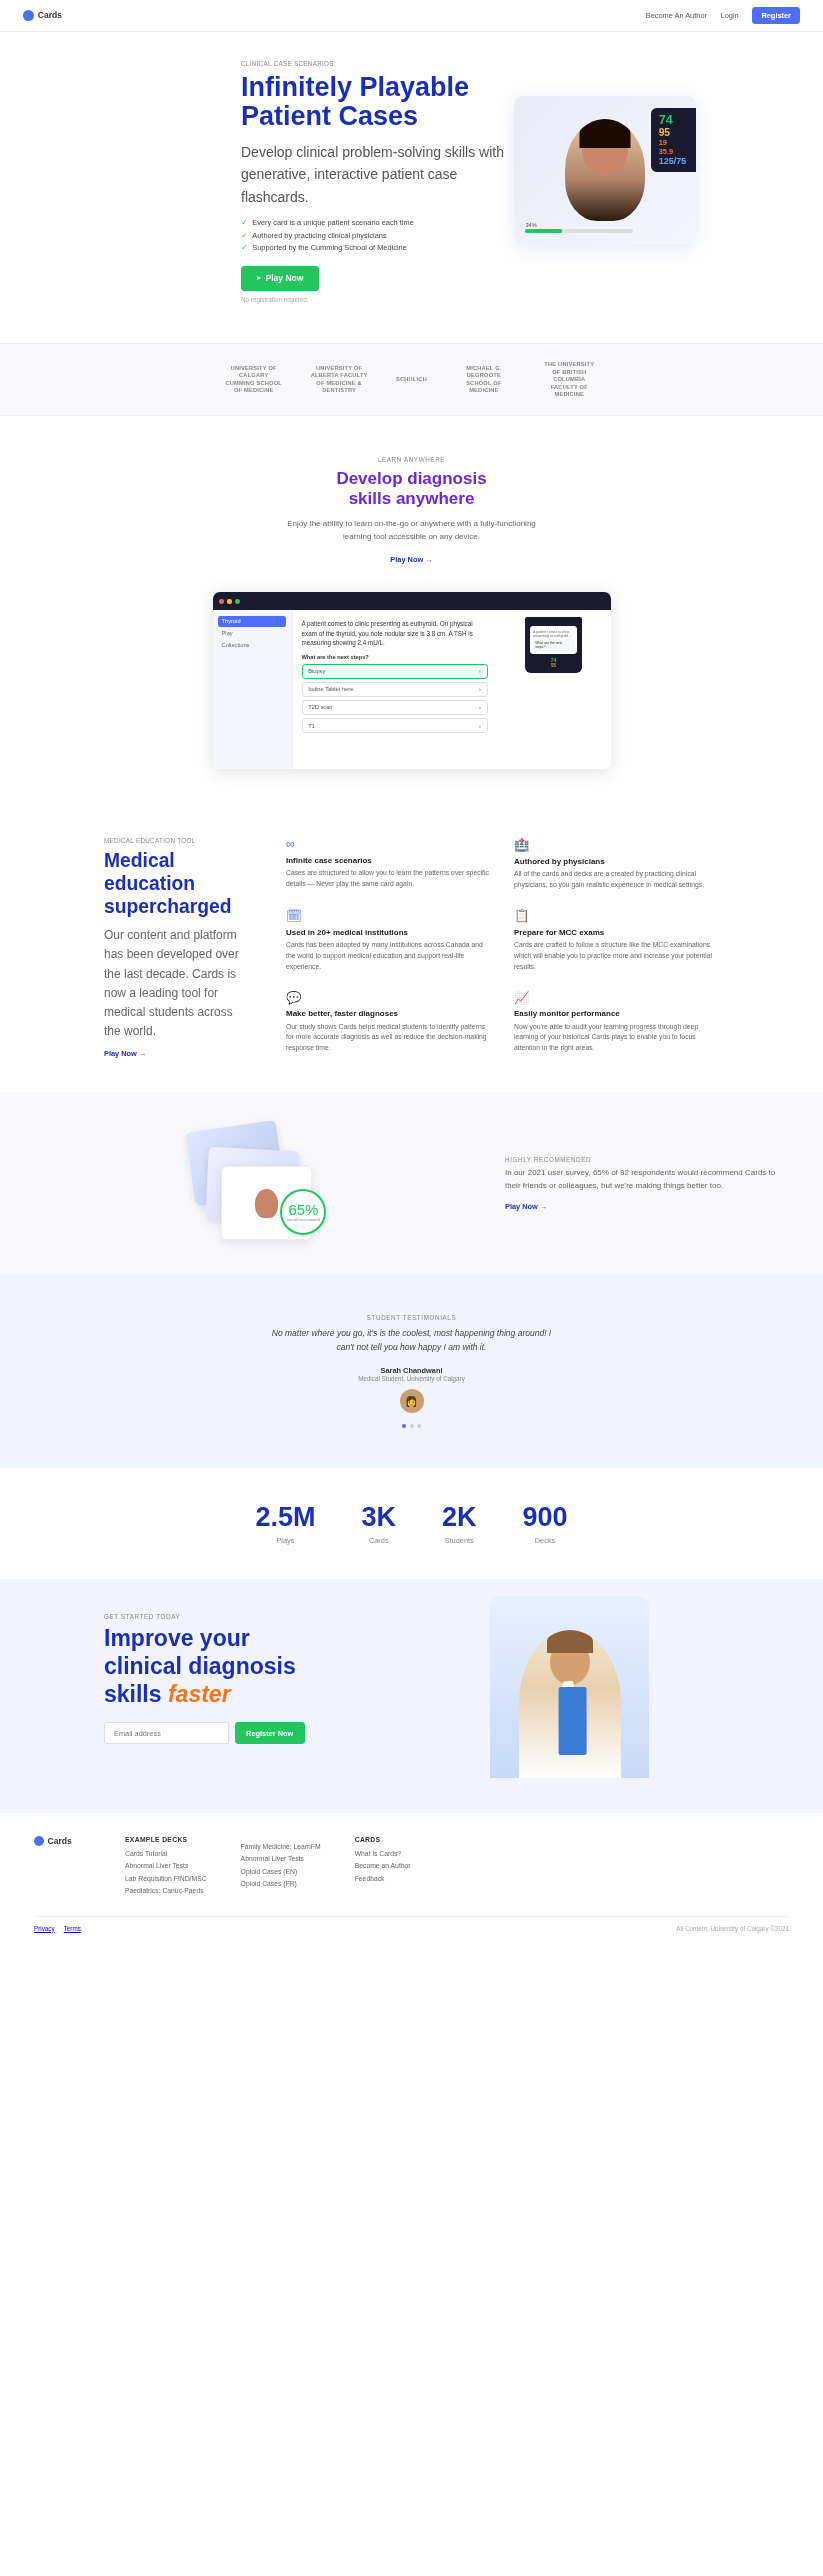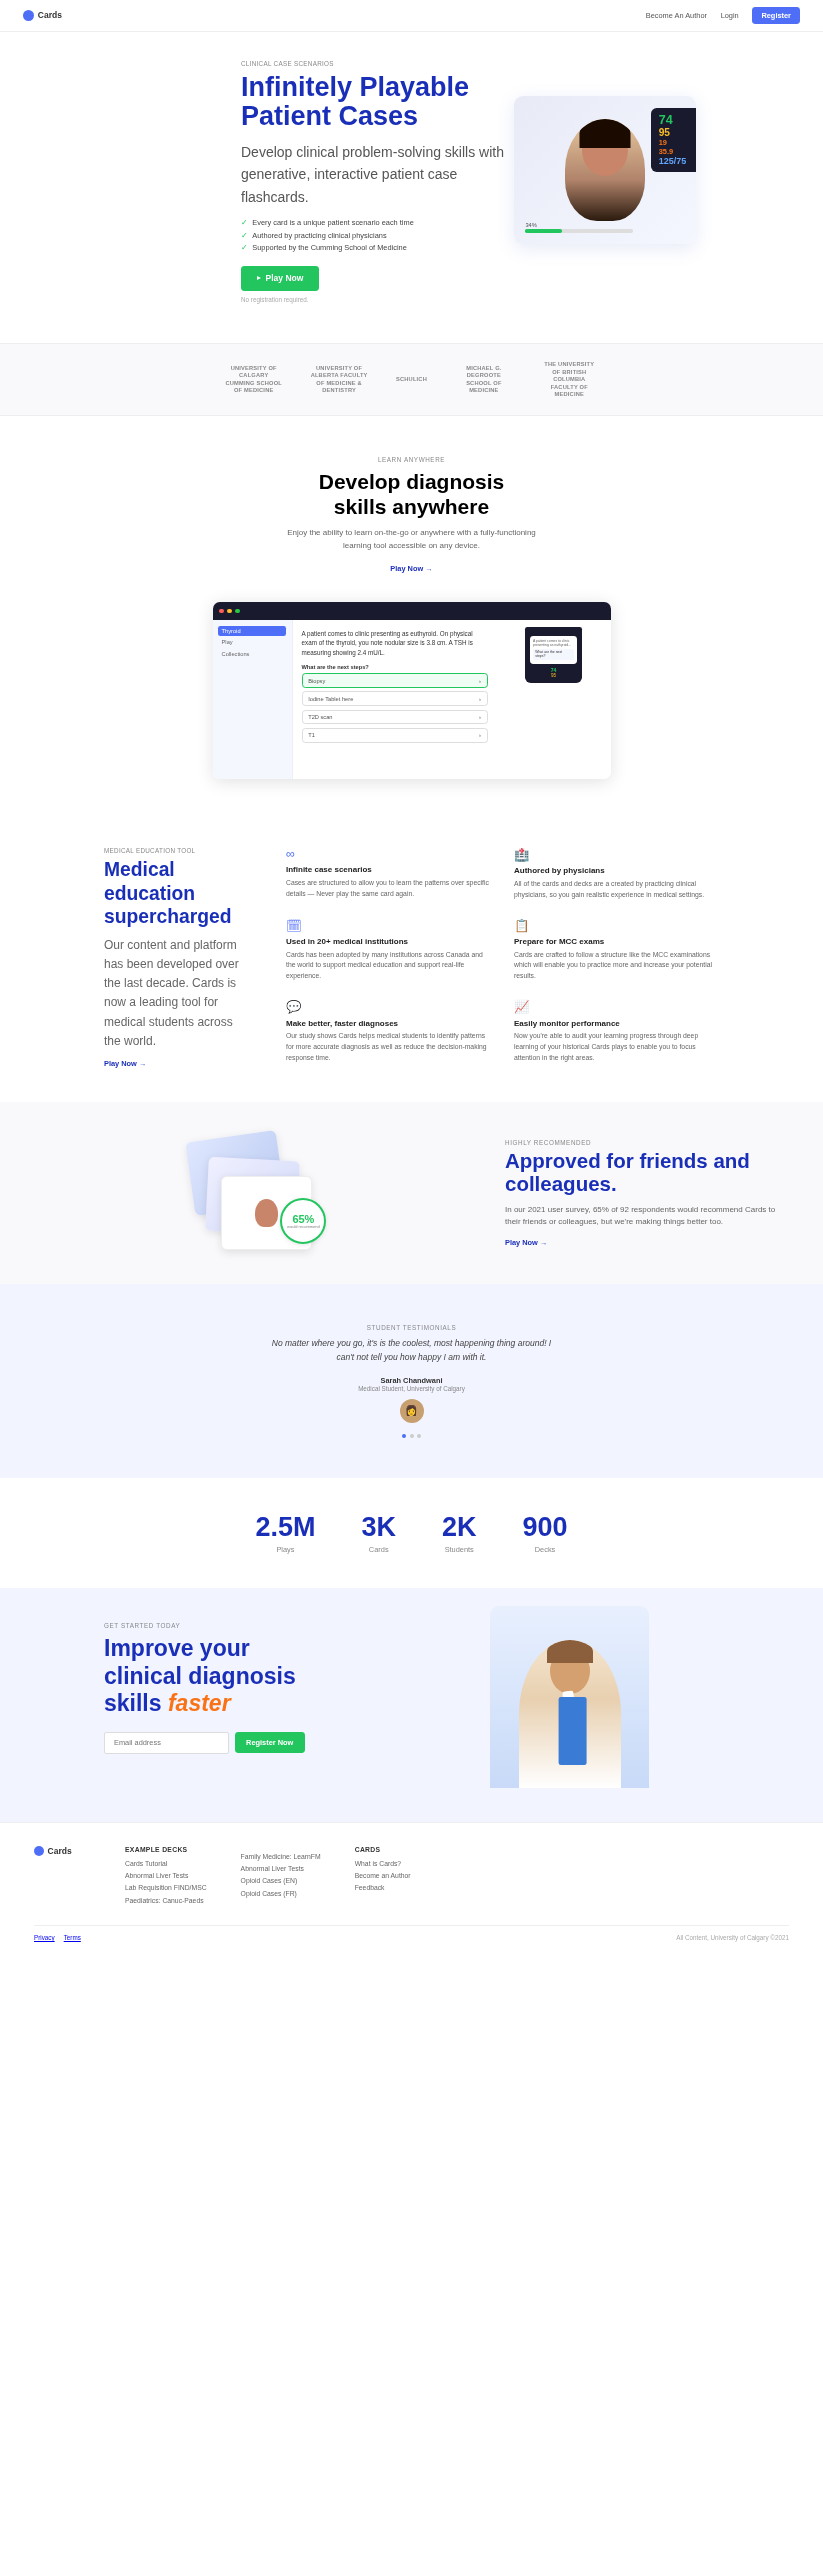--- a/index.html
+++ b/index.html
@@ -37,21 +37,21 @@
     .progress-bar { position: absolute; bottom: 11.4px; left: 11.4px; right: 63px; height: 3.4px; background: #ddd; border-radius: 1.7px; }
     .progress-fill { height: 100%; width: 34%; background: #22c55e; border-radius: 1.7px; }
 
     
     .partners { background: #f9f9fb; padding: 17px 34px; display: flex; align-items: center; justify-content: center; gap: 28.4px; flex-wrap: wrap; border-top: 0.6px solid #eee; border-bottom: 0.6px solid #eee; }
     .partner-logo { font-size: 5.7px; color: #888; text-align: center; max-width: 57px; font-weight: 600; text-transform: uppercase; letter-spacing: 0.2px; line-height: 1.3; }
 
     
     .learn-section { text-align: center; padding: 40px 23px 11.4px; }
     .section-label { font-size: 6.3px; text-transform: uppercase; color: #888; letter-spacing: 0.6px; margin-bottom: 5.7px; }
-    .section-title { font-size: 21px; font-weight: 800; color: #000000; margin-bottom: 8px; line-height: 1.2; }
+    .section-title { font-size: 17px; font-weight: 800; color: #6d28d9; margin-bottom: 8px; line-height: 1.2; }
     .section-desc { font-size: 8px; color: #666; max-width: 273px; margin: 0 auto 11.4px; line-height: 1.6; }
     .play-link { color: #1a2fb8; font-size: 7.4px; font-weight: 600; text-decoration: none; display: inline-flex; align-items: center; gap: 2.3px; }
 
     
     .app-mock { padding: 17px 23px 34px; display: flex; justify-content: center; }
     .app-screen { background: #fff; border-radius: 6.8px; box-shadow: 0 2.3px 17px rgba(0,0,0,0.12); width: 398px; overflow: hidden; }
     .app-bar { background: #1a1a2e; height: 18px; display: flex; align-items: center; padding: 0 6.8px; gap: 3.4px; }
     .app-bar-dot { width: 4.6px; height: 4.6px; border-radius: 50%; }
     .app-content { display: flex; min-height: 159px; }
     .app-sidebar { width: 80px; background: #f5f7ff; border-right: 0.6px solid #eee; padding: 5.7px; }
@@ -80,21 +80,21 @@
 
     
     .approved-section { display: flex; align-items: center; padding: 34px; background: #f9f9fb; max-width: 100%; gap: 34px; }
     .approved-left { flex: 1; display: flex; align-items: center; justify-content: center; position: relative; }
     .cards-stack { position: relative; width: 125px; height: 114px; }
     .card-img { width: 91px; height: 74px; background: linear-gradient(135deg, #e8eaf6, #c8d0f0); border-radius: 5.7px; position: absolute; box-shadow: 0 2.3px 8.5px rgba(0,0,0,0.1); }
     .card-img:nth-child(1) { top: 0; left: 0; transform: rotate(-8deg); }
     .card-img:nth-child(2) { top: 23px; left: 17px; transform: rotate(3deg); }
     .card-img:nth-child(3) { top: 40px; left: 31px; }
     .circle-65 { position: absolute; right: -11.4px; bottom: 5.7px; width: 46px; height: 46px; border-radius: 50%; border: 2.8px solid #22c55e; display: flex; align-items: center; justify-content: center; background: #fff; flex-direction: column; box-shadow: 0 1.1px 5.7px rgba(0,0,0,0.1); }
-    .circle-num { font-size: 11px; font-weight: 700; color: #22c55e; }
+    .circle-num { font-size: 15px; font-weight: 400; color: #22c55e; }
     .circle-sub { font-size: 4px; color: #888; text-align: center; line-height: 1.2; }
     .approved-right { flex: 1; max-width: 284px; }
     .approved-label { font-size: 6.3px; color: #888; text-transform: uppercase; letter-spacing: 0.6px; margin-bottom: 4.6px; }
     .approved-title { font-size: 20.5px; font-weight: 800; color: #1a2fb8; line-height: 1.1; margin-bottom: 8px; }
     .approved-desc { font-size: 8px; color: #666; line-height: 1.6; margin-bottom: 9px; }
 
     
     .test-section { text-align: center; padding: 40px 23px; background: #f2f4ff; }
     .test-label { font-size: 6.3px; color: #888; text-transform: uppercase; letter-spacing: 0.6px; margin-bottom: 4.6px; }
     .test-quote { font-size: 8.5px; color: #444; max-width: 296px; margin: 0 auto 11.4px; line-height: 1.7; font-style: italic; }
@@ -332,21 +332,20 @@
         <div style="width:23px;height:28.4px;background:#c8856a;border-radius:50% 50% 40% 40%;"></div>
       </div>
       <div class="circle-65">
         <div class="circle-num">65%</div>
         <div class="circle-sub">would recommend</div>
       </div>
     </div>
   </div>
   <div class="approved-right">
     <div class="approved-label">Highly Recommended</div>
-    <h2 class="approved-title">Approved for friends and colleagues.</h2>
     <p class="approved-desc">In our 2021 user survey, 65% of 92 respondents would recommend Cards to their friends or colleagues, but we're making things better too.</p>
     <a href="#" class="play-link">Play Now →</a>
   </div>
 </section>
 
 <section class="test-section">
   <div class="test-label">Student Testimonials</div>
   <p class="test-quote">No matter where you go, it's is the coolest, most happening thing around! I can't not tell you how happy I am with it.</p>
   <div class="test-author">Sarah Chandwani</div>
   <div class="test-role">Medical Student, University of Calgary</div>

